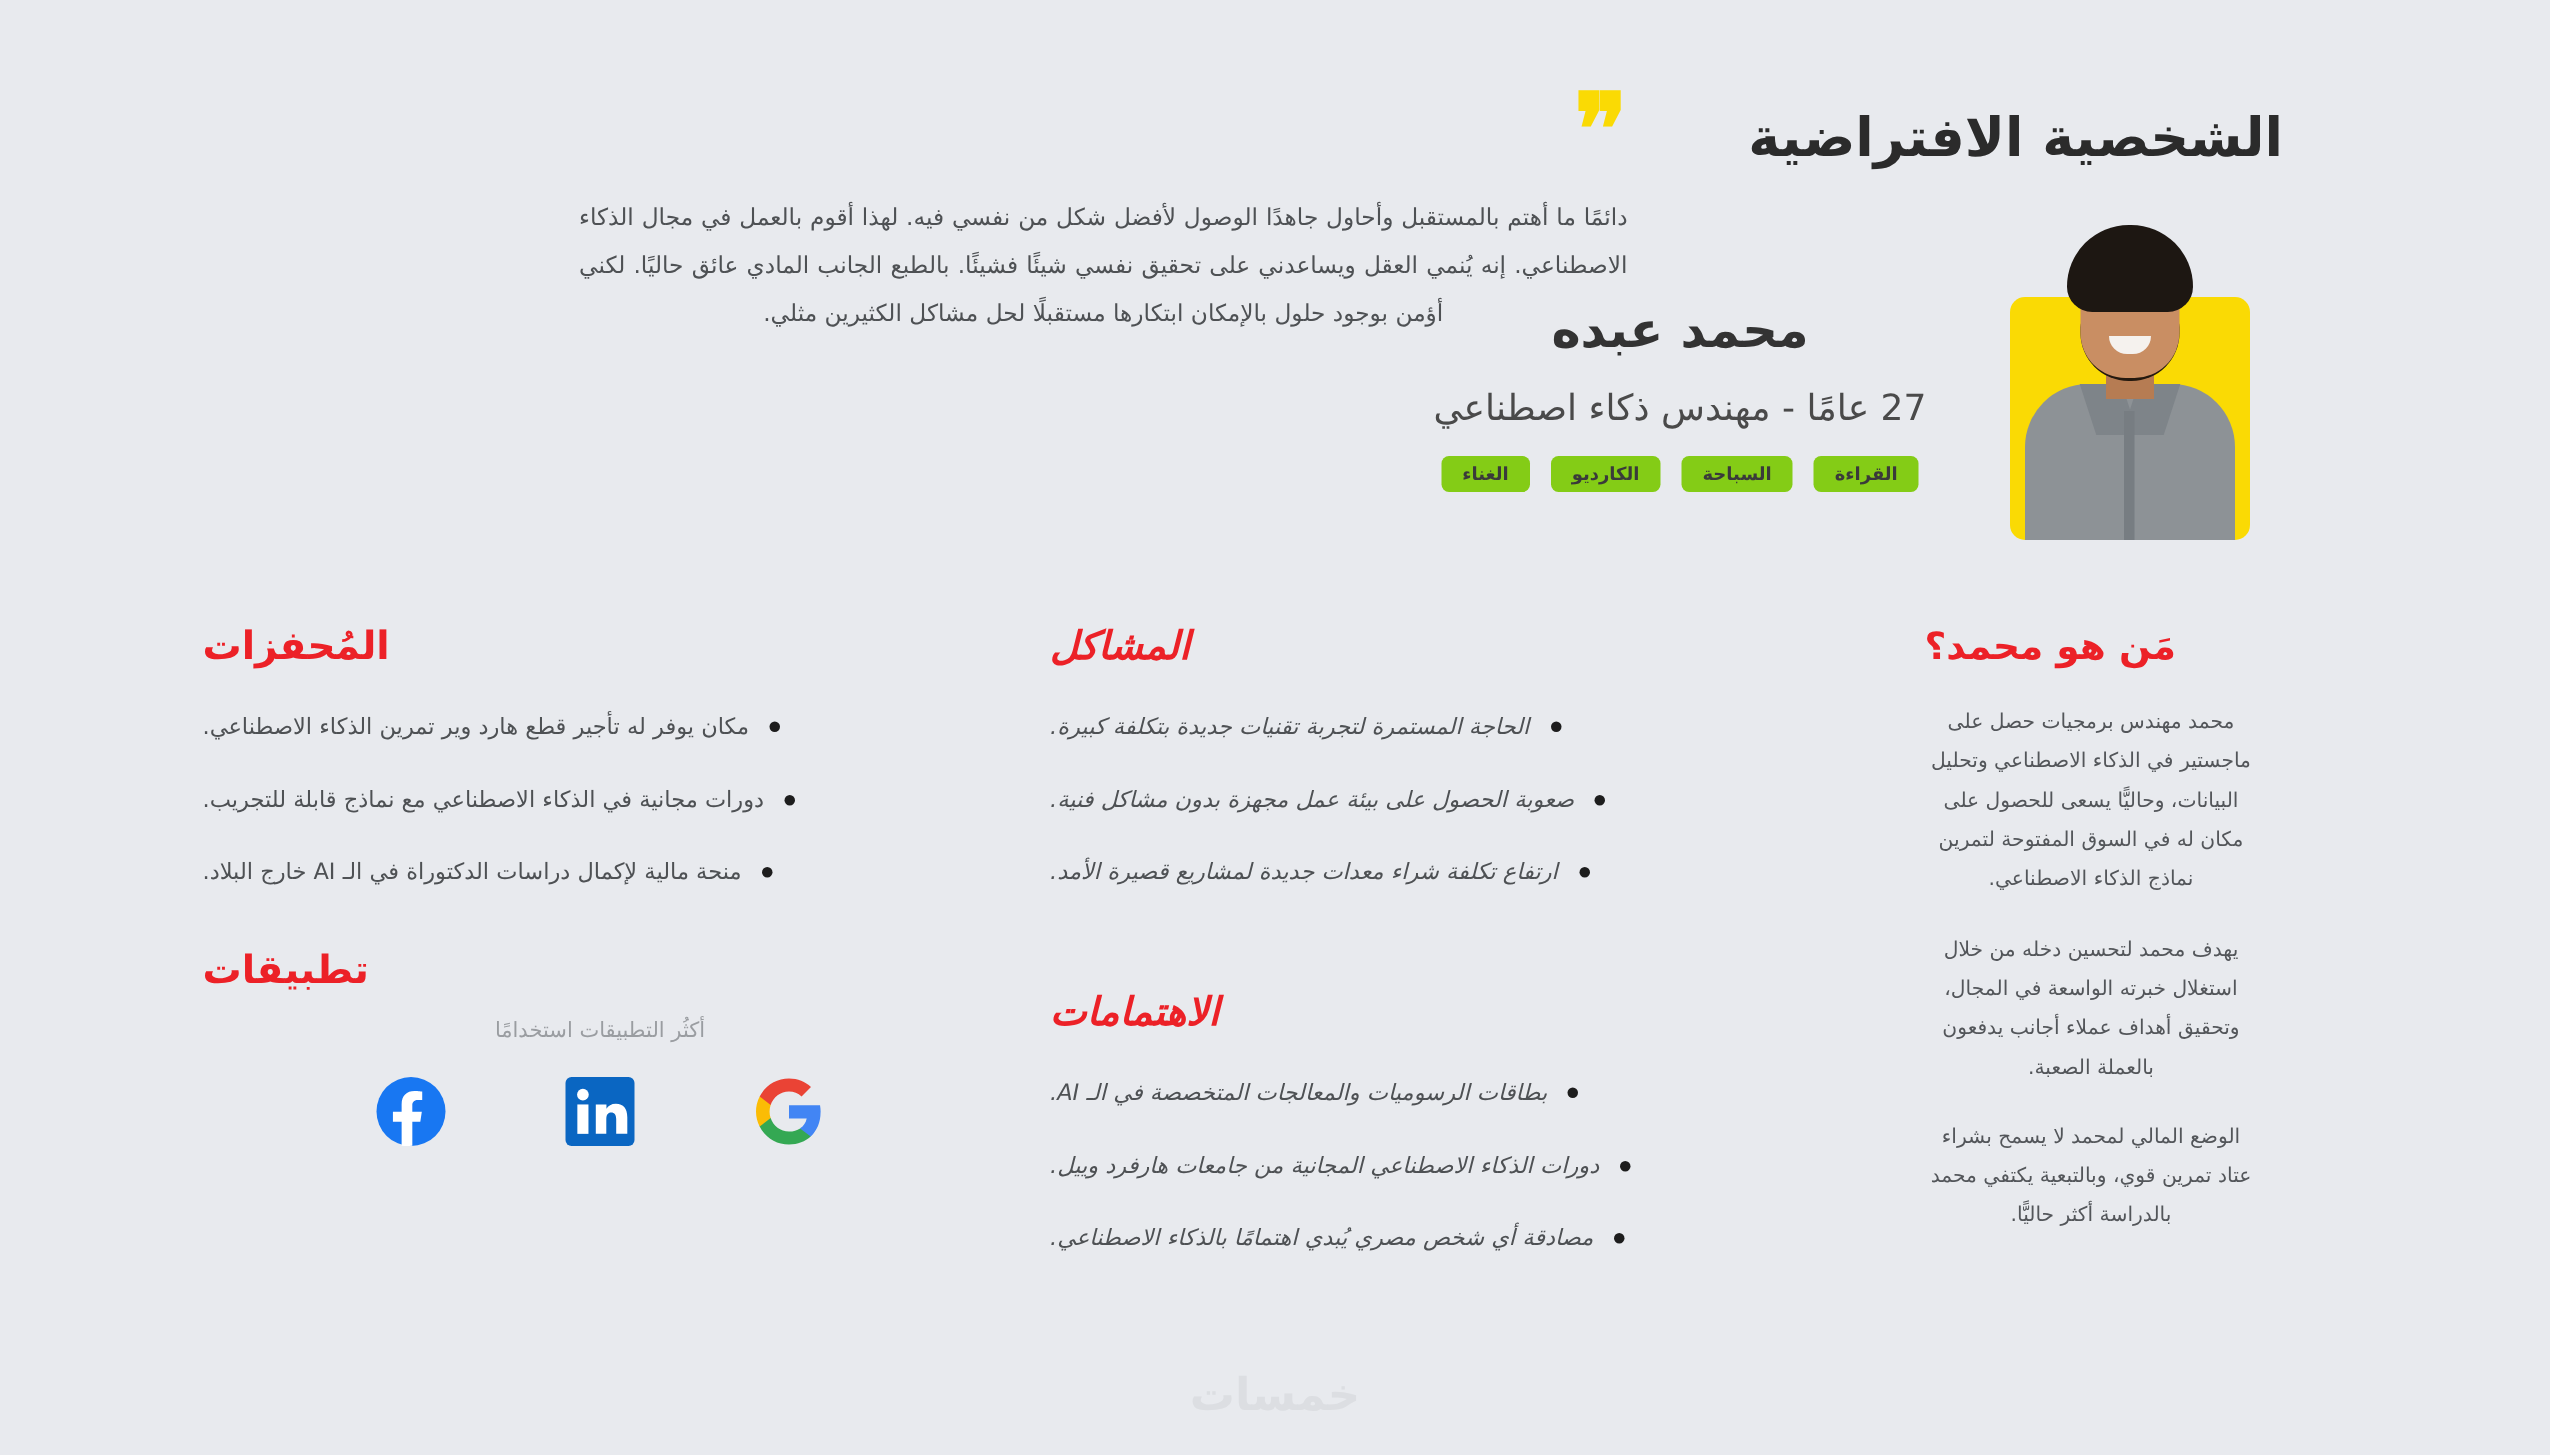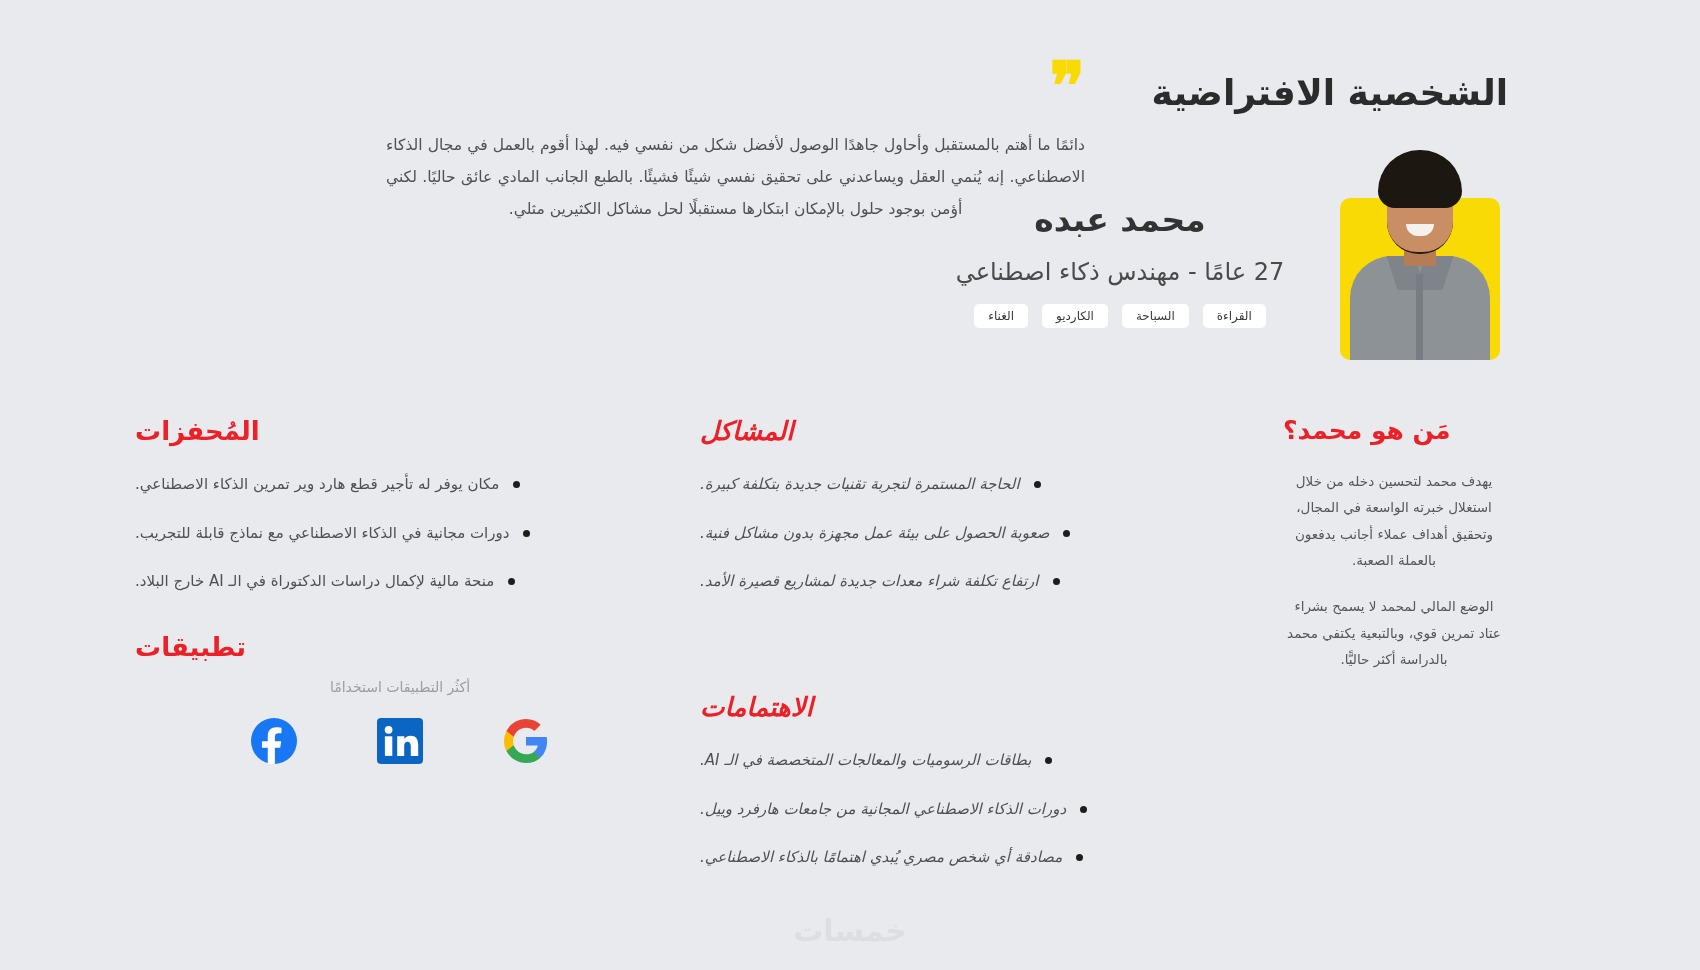--- a/index.html
+++ b/index.html
@@ -16,21 +16,21 @@
     font-family: "DejaVu Sans", "Liberation Sans", sans-serif;
     color: #3c3c3c;
     direction: rtl;
     position: relative;
   }
 
   
   .page-title {
     position: absolute;
     top: 72px;
-    right: 192px;
+    right: 178px;
     font-size: 36px;
     font-weight: bold;
     color: #2b2b2b;
     letter-spacing: 0px;
     white-space: nowrap;
   }
 
   
   .hero {
     position: absolute;
@@ -151,24 +151,24 @@
     white-space: nowrap;
   }
   .tags {
     margin-top: 18px;
     display: flex;
     flex-direction: row;
     justify-content: center;
     gap: 14px;
   }
   .tag {
-    background: #ffffff;
+    background: #84cc16;
     color: #3a3a3a;
     font-size: 12px;
-    font-weight: normal;
+    font-weight: bold;
     padding: 5px 14px;
     border-radius: 5px;
     white-space: nowrap;
   }
 
   
   .quote-block {
     position: absolute;
     top: 68px;
     right: 615px;
@@ -318,20 +318,21 @@
   </div>
 </div>
 
 <div class="quote-block">
   <div class="quote-mark">❞</div>
   <p class="quote-text">دائمًا ما أهتم بالمستقبل وأحاول جاهدًا الوصول لأفضل شكل من نفسي فيه. لهذا أقوم بالعمل في مجال الذكاء الاصطناعي. إنه يُنمي العقل ويساعدني على تحقيق نفسي شيئًا فشيئًا. بالطبع الجانب المادي عائق حاليًا. لكني أؤمن بوجود حلول بالإمكان ابتكارها مستقبلًا لحل مشاكل الكثيرين مثلي.</p>
 </div>
 
 <section class="col col-right">
   <h2 class="sec-title small">مَن هو محمد؟</h2>
+  <p class="para">محمد مهندس برمجيات حصل على ماجستير في الذكاء الاصطناعي وتحليل البيانات، وحاليًّا يسعى للحصول على مكان له في السوق المفتوحة لتمرين نماذج الذكاء الاصطناعي.</p>
   <p class="para">يهدف محمد لتحسين دخله من خلال استغلال خبرته الواسعة في المجال، وتحقيق أهداف عملاء أجانب يدفعون بالعملة الصعبة.</p>
   <p class="para">الوضع المالي لمحمد لا يسمح بشراء عتاد تمرين قوي، وبالتبعية يكتفي محمد بالدراسة أكثر حاليًّا.</p>
 </section>
 
 <section class="col col-mid">
   <h2 class="sec-title">المشاكل</h2>
   <ul class="bullets">
     <li>
       <span class="bullet"></span>
       <span class="txt">الحاجة المستمرة لتجربة تقنيات جديدة بتكلفة كبيرة.</span>
@@ -340,21 +341,21 @@
       <span class="bullet"></span>
       <span class="txt">صعوبة الحصول على بيئة عمل مجهزة بدون مشاكل فنية.</span>
     </li>
     <li>
       <span class="bullet"></span>
       <span class="txt">ارتفاع تكلفة شراء معدات جديدة لمشاريع قصيرة الأمد.</span>
     </li>
   </ul>
 </section>
 
-<section class="col col-mid" style="top:692px;">
+<section class="col col-mid" style="top:660px;">
   <h2 class="sec-title">الاهتمامات</h2>
   <ul class="bullets">
     <li>
       <span class="bullet"></span>
       <span class="txt">بطاقات الرسوميات والمعالجات المتخصصة في الـ AI.</span>
     </li>
     <li>
       <span class="bullet"></span>
       <span class="txt">دورات الذكاء الاصطناعي المجانية من جامعات هارفرد وييل.</span>
     </li>

